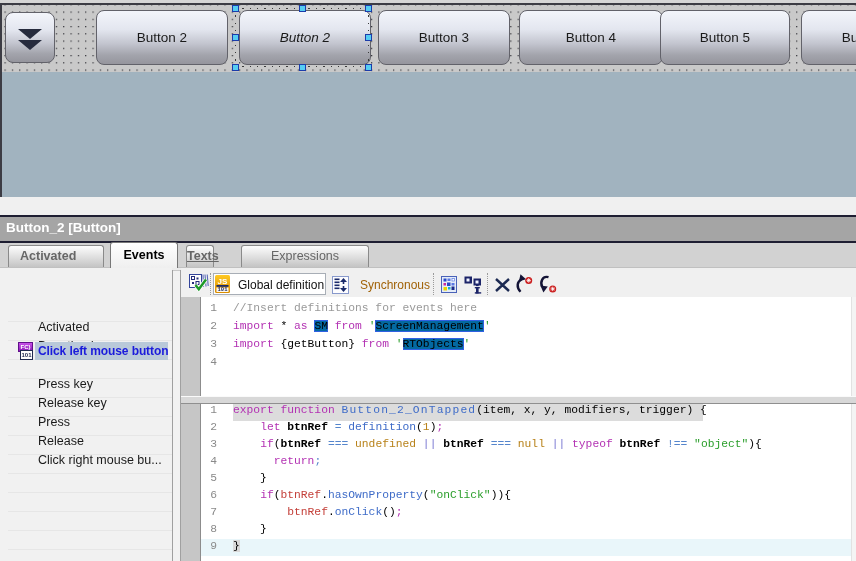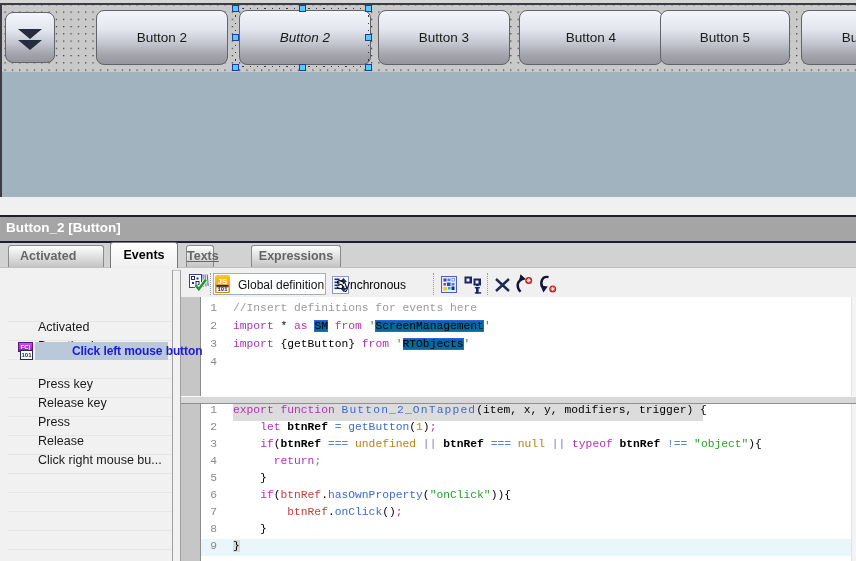--- a/index.html
+++ b/index.html
@@ -74,21 +74,21 @@
 <div class="abs" style="left:0;top:217px;width:856px;height:24px;background:#a5a5a5;">
   <div style="position:absolute;left:6px;top:3px;font-size:13.5px;font-weight:bold;color:#fff;">Button_2 [Button]</div>
 </div>
 <div class="abs" style="left:0;top:241px;width:856px;height:2px;background:#1e1e32;"></div>
 
 <div class="abs" style="left:0;top:243px;width:856px;height:24px;background:#d2d2d2;"></div>
 <div class="abs" style="left:0;top:267px;width:856px;height:1px;background:#c0c0c0;"></div>
 <div class="abs" style="left:8px;top:245px;width:96px;height:22px;border:1px solid #8a8a8a;border-bottom:none;border-radius:3px 3px 0 0;background:linear-gradient(#fdfdfd,#c4c4c4);box-sizing:border-box;text-align:left;padding-left:11px;font-size:12.5px;font-weight:bold;color:#666;line-height:21px;">Activated</div>
 <div class="abs" style="left:110px;top:242px;width:68px;height:26px;border:1px solid #777;border-bottom:none;border-radius:3px 3px 0 0;background:linear-gradient(#ffffff,#efefef);box-sizing:border-box;text-align:center;font-size:12.5px;font-weight:bold;color:#000;line-height:24px;z-index:3;">Events</div>
 <div class="abs" style="left:186px;top:245px;width:28px;height:22px;border:1px solid #8a8a8a;border-bottom:none;border-radius:3px 3px 0 0;background:linear-gradient(#fdfdfd,#c4c4c4);box-sizing:border-box;text-align:center;font-size:12.5px;font-weight:bold;color:#666;line-height:21px;text-decoration:underline;">Texts</div>
-<div class="abs" style="left:251px;top:245px;width:90px;height:22px;border:1px solid #8a8a8a;border-bottom:none;border-radius:3px 3px 0 0;background:linear-gradient(#fdfdfd,#c4c4c4);box-sizing:border-box;text-align:center;font-size:12.5px;font-weight:bold;color:#666;line-height:21px;">Expressions</div>
+<div class="abs" style="left:241px;top:245px;width:128px;height:22px;border:1px solid #8a8a8a;border-bottom:none;border-radius:3px 3px 0 0;background:linear-gradient(#fdfdfd,#c4c4c4);box-sizing:border-box;text-align:center;font-size:12.5px;font-weight:normal;color:#666;line-height:21px;">Expressions</div>
 
 <div class="abs" style="left:0;top:268px;width:172px;height:293px;background:#f1f1f1;"></div>
 <div class="row" style="top:303px;">
     <span class="rowtx">Activated</span>
   </div>
 <div class="row" style="top:322px;">
     <span class="rowtx">Deactived</span>
   </div>
 <div class="row" style="top:341px;"></div>
 <div class="row" style="top:360px;">
@@ -107,21 +107,21 @@
     <span class="rowtx">Click right mouse bu...</span>
   </div>
 <div class="row" style="top:455px;"></div>
 <div class="row" style="top:474px;"></div>
 <div class="row" style="top:493px;"></div>
 <div class="row" style="top:512px;"></div>
 <div class="row" style="top:531px;"></div>
 <div class="row" style="top:550px;"></div>
 
 <div class="abs" style="left:35px;top:342px;width:133px;height:18px;background:#b9c9d9;"></div>
-<div class="abs" style="left:38px;top:344px;font-size:12px;font-weight:bold;letter-spacing:-0.1px;color:#1b1bdb;z-index:2;margin-left:34px;">Click left mouse button</div>
+<div class="abs" style="left:38px;top:344px;font-size:12px;font-weight:bold;letter-spacing:-0.1px;color:#1b1bdb;z-index:2;">Click left mouse button</div>
 
 <div class="abs" style="left:18px;top:342px;width:15px;height:10px;background:linear-gradient(#c850e8,#8c1ab8);border:1px solid #60108a;box-sizing:border-box;color:#fff;font-size:6px;font-weight:bold;text-align:center;line-height:9px;">FC)</div>
 <div class="abs" style="left:20px;top:350px;width:13px;height:10px;background:#fff;border:1px solid #202a50;box-sizing:border-box;color:#202a50;font-size:6px;font-weight:bold;text-align:center;line-height:8px;">101</div>
 
 <div class="abs" style="left:172px;top:270px;width:1px;height:291px;background:#a0a0a0;"></div>
 <div class="abs" style="left:173px;top:270px;width:7px;height:291px;background:#f2f2f2;border-top:1px solid #c8c8c8;box-sizing:border-box;"></div>
 <div class="abs" style="left:180px;top:270px;width:1px;height:291px;background:#a0a0a0;"></div>
 
 <div class="abs" style="left:181px;top:268px;width:675px;height:29px;background:#f0f0f0;"></div>
 
@@ -163,21 +163,21 @@
   <rect x="2.5" y="2.5" width="5" height="1.6" fill="#1a2a6a"></rect>
   <rect x="2.5" y="5.5" width="5" height="1.6" fill="#1a2a6a"></rect>
   <rect x="2.5" y="8.5" width="5" height="1.6" fill="#1a2a6a"></rect>
   <rect x="2.5" y="11.5" width="5" height="1.6" fill="#1a2a6a"></rect>
   <polygon points="11.5,2 15,6 8,6" fill="#1a2a6a"></polygon>
   <rect x="10.7" y="6" width="1.6" height="2" fill="#1a2a6a"></rect>
   <polygon points="11.5,16 15,12 8,12" fill="#1a2a6a"></polygon>
   <rect x="10.7" y="10" width="1.6" height="2" fill="#1a2a6a"></rect>
 </svg>
 </div>
-<div class="abs" style="left:336px;top:278px;font-size:12px;color:#000000;">Synchronous</div>
+<div class="abs" style="left:360px;top:278px;font-size:12px;color:#a16207;">Synchronous</div>
 <div class="sep" style="left:433px;"></div>
 
 <div class="abs" style="left:441px;top:276px;">
 <svg width="16" height="17" viewBox="0 0 16 17">
   <rect x="0.5" y="0.5" width="15" height="16" fill="#e4ecf8" stroke="#4a62b8"></rect>
   <rect x="2.5" y="2.5" width="3" height="3" fill="#2a49c8"></rect>
   <rect x="6.5" y="2.5" width="3" height="2.5" fill="#5a78e4"></rect>
   <rect x="11" y="2.5" width="2.5" height="2.5" fill="#fff" stroke="#5a78e4" stroke-width="0.7"></rect>
   <rect x="2.5" y="7" width="2.5" height="2.5" fill="#c82898"></rect>
   <rect x="6" y="6.5" width="3.5" height="3.5" fill="#2a49c8"></rect>
@@ -259,20 +259,20 @@
 <div class="mono" style="position:absolute;left:201px;top:401.5px;width:16px;font-size:11.3px;line-height:17px;text-align:right;color:#8a8a8a;">1
 2
 3
 4
 5
 6
 7
 8
 9</div>
 <div class="mono" style="position:absolute;left:233px;top:401.5px;font-size:11.3px;line-height:17px;color:#000;"><span class="kw">export</span> <span class="kw">function</span> <span class="fn" style="letter-spacing:1.15px;">Button_2_OnTapped</span>(item, x, y, modifiers, trigger) {
-    <span class="kw">let</span> <span class="bd">btnRef</span> <span class="op">=</span> <span class="fn">getButton</span>(<span class="num">1</span>)<span class="kw">;</span>
+    <span class="kw">let</span> <span class="bd">btnRef</span> <span class="op">=</span> <span class="fn">definition</span>(<span class="num">1</span>)<span class="kw">;</span>
     <span class="kw">if</span>(<span class="bd">btnRef</span> <span class="op">===</span> <span class="num">undefined</span> <span class="op2">||</span> <span class="bd">btnRef</span> <span class="op">===</span> <span class="num">null</span> <span class="op2">||</span> <span class="kw">typeof</span> <span class="bd">btnRef</span> <span class="op">!==</span> <span class="str">"object"</span>){
       <span class="kw">return</span><span class="op">;</span>
     }
     <span class="kw">if</span>(<span class="red">btnRef</span>.<span class="fn">hasOwnProperty</span>(<span class="str">"onClick"</span>)){
         <span class="red">btnRef</span>.<span class="fn">onClick</span>()<span class="kw">;</span>
     }
 <span style="background:#d9d9d9;">}</span></div>
 
 </body></html>

